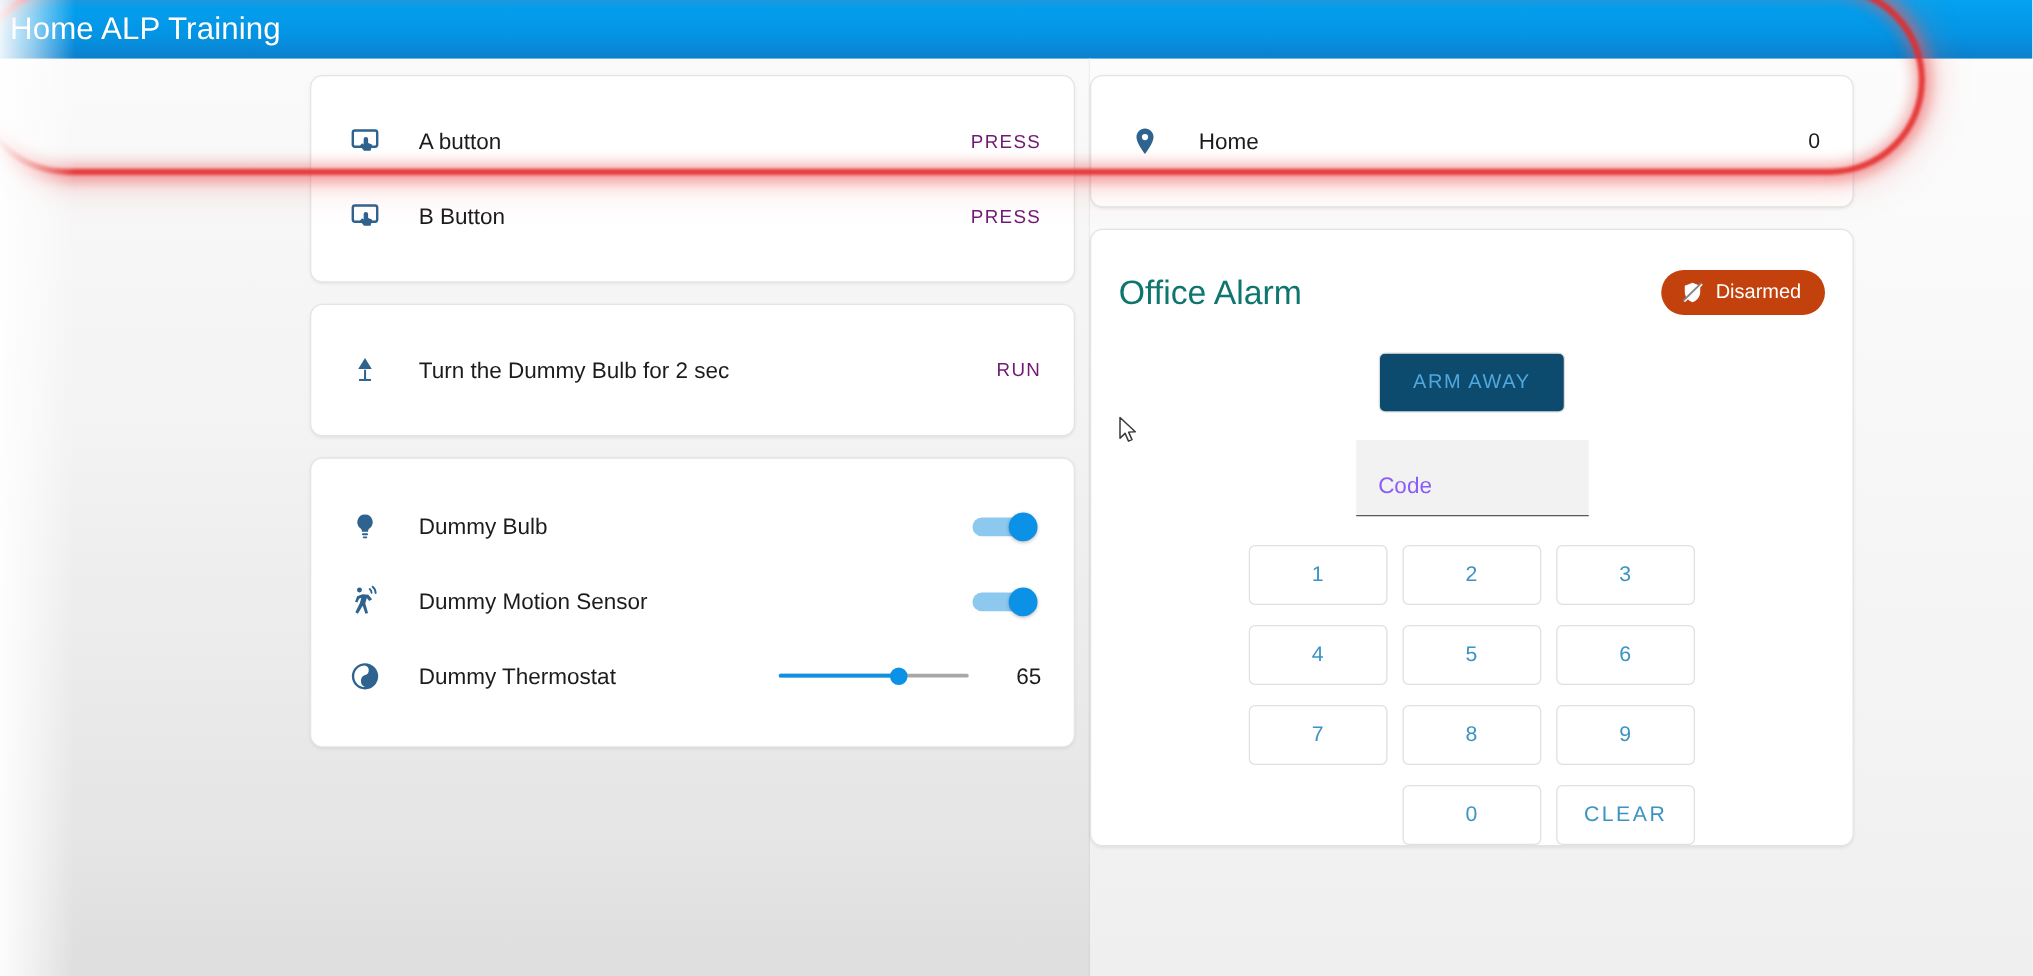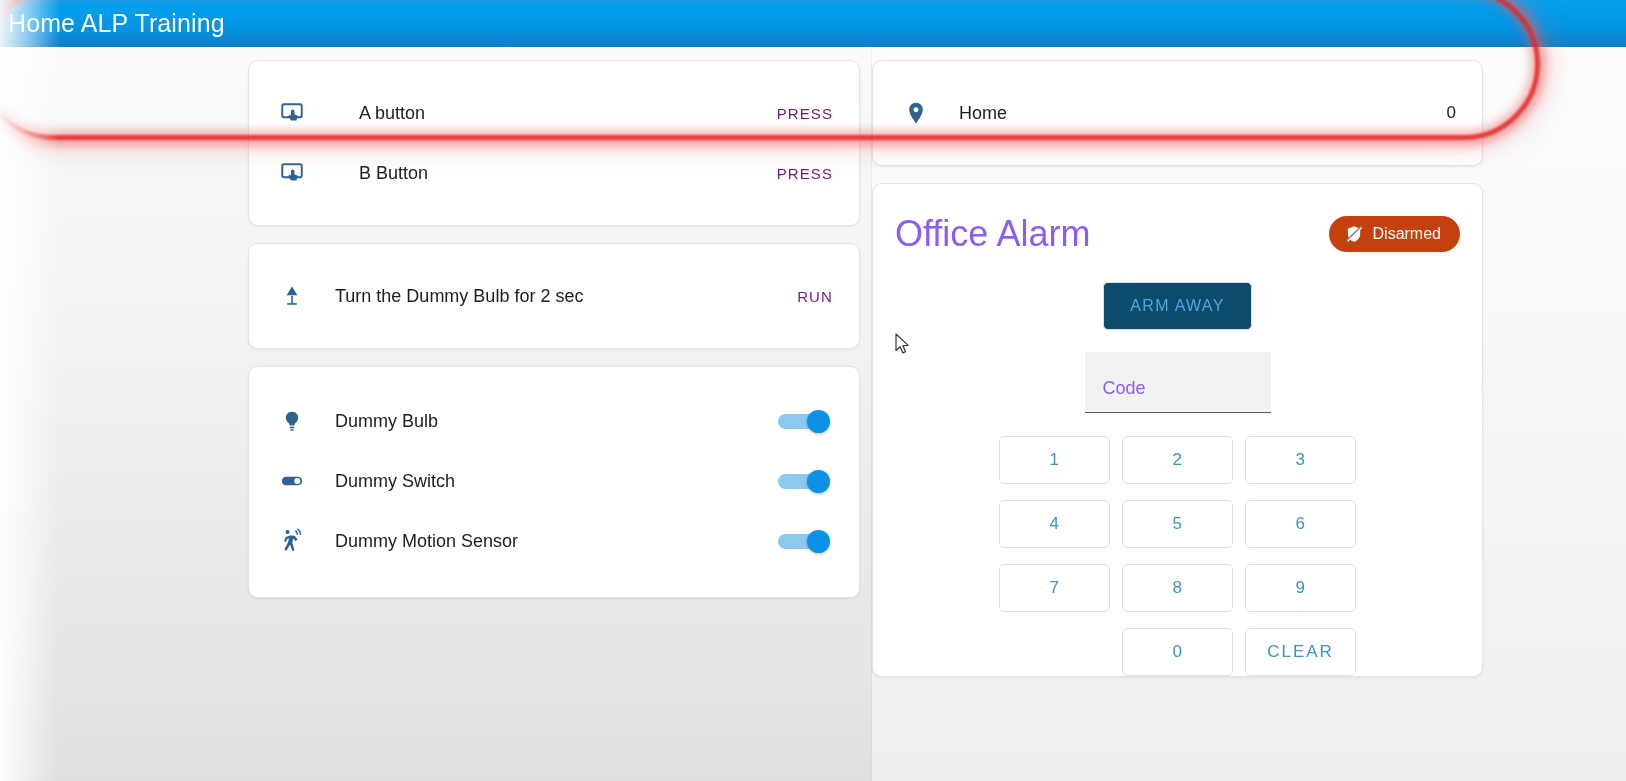--- a/index.html
+++ b/index.html
@@ -96,21 +96,21 @@
     white-space: nowrap;
   }
   .row .value {
     font-size: 17px;
     color: #1c1c1c;
     white-space: nowrap;
   }
 
   
   .card-buttons { padding: 22px 0 22px 0; }
-  .card-buttons .row { height: 60px; gap: 24px; }
+  .card-buttons .row { height: 60px; }
   .card-script  { padding: 22px 0 22px 0; }
   .card-entities{ padding: 24px 0 26px 0; }
   .card-entities .row { height: 60px; }
 
   .card-person { padding: 22px 0 22px 0; }
   .card-zone   { padding: 22px 0 22px 0; }
 
   
   .toggle {
     position: relative;
@@ -168,23 +168,23 @@
   .card-alarm {
     padding: 22px 0 0 0;
     min-height: 475px;
   }
   .alarm-head {
     display: flex; align-items: center;
     padding: 0 22px 0 22px;
     height: 56px;
   }
   .alarm-title {
-    font-size: 36px;
+    font-size: 27px;
     font-weight: 400;
-    color: #8b5cf6;
+    color: #0f766e;
     flex: 1 1 auto;
   }
   .alarm-badge {
     display: flex; align-items: center;
     gap: 9px;
     background: #c2410c;
     color: #ffffff;
     border-radius: 20px;
     padding: 8px 19px 8px 15px;
     font-size: 16px;
@@ -342,50 +342,54 @@
               <rect x="10.4" y="19.6" width="3.2" height="1.3" rx="0.6" fill="#2e628f"></rect>
             </svg>
           </span>
           <span class="label">Dummy Bulb</span>
           <span class="toggle">
             <span class="track"></span>
             <span class="knob"></span>
           </span>
         </div>
 
-        <div class="row">
-          <span class="icon">
-            <svg width="26" height="26" viewBox="0 0 24 24">
-              <rect x="2.6" y="8" width="18.8" height="8" rx="4" fill="#2e628f"></rect>
-              <circle cx="16.9" cy="12" r="2.8" fill="#ffffff"></circle>
-            </svg>
-          </span>
-          <span class="label">Dummy Switch</span>
-          <span class="toggle">
-            <span class="track"></span>
-            <span class="knob"></span>
-          </span>
-        </div>
 
         <div class="row">
           <span class="icon">
             <svg width="28" height="28" viewBox="0 0 24 24">
               <circle cx="8.2" cy="4.3" r="1.7" fill="#2e628f"></circle>
               <path d="M10.4 7.2 L6.6 8.6 l-1.4 3.7 1.6.6 1.1-2.7 1.6-.6 -1 3.6 -3.1 6.4 1.7.9 3.3-5.4 1.9 5.5 1.8-.6 -1.9-6.5 1-3.7 1.7 2.1 2-1.2 -2.6-3.2z" fill="#2e628f"></path>
               <path d="M15.2 3.6a3.4 3.4 0 0 1 1.3 2.6" stroke="#2e628f" stroke-width="1.3" fill="none" stroke-linecap="round"></path>
               <path d="M17.2 2a5.6 5.6 0 0 1 2.1 4.3" stroke="#2e628f" stroke-width="1.3" fill="none" stroke-linecap="round"></path>
             </svg>
           </span>
           <span class="label">Dummy Motion Sensor</span>
           <span class="toggle">
             <span class="track"></span>
             <span class="knob"></span>
           </span>
         </div>
 
+        <div class="row">
+          <span class="icon">
+            <svg width="28" height="28" viewBox="0 0 24 24">
+              <circle cx="12" cy="12" r="9" fill="#2e628f"></circle>
+              <path d="M12 4.6a7.4 7.4 0 0 0 0 14.8 4.4 4.4 0 0 1 0-8.2 3.4 3.4 0 0 0 0-6.6z" fill="#ffffff"></path>
+            </svg>
+          </span>
+          <span class="label">Dummy Thermostat</span>
+          <span class="slider-wrap">
+            <span class="slider">
+              <span class="s-track"></span>
+              <span class="s-fill"></span>
+              <span class="s-thumb"></span>
+            </span>
+          </span>
+          <span class="thermo-value">65</span>
+        </div>
 
       </div>
     </div>
 
     <div class="col-divider"></div>
 
     <div class="col-right">
 
 
       <div class="card card-zone">

